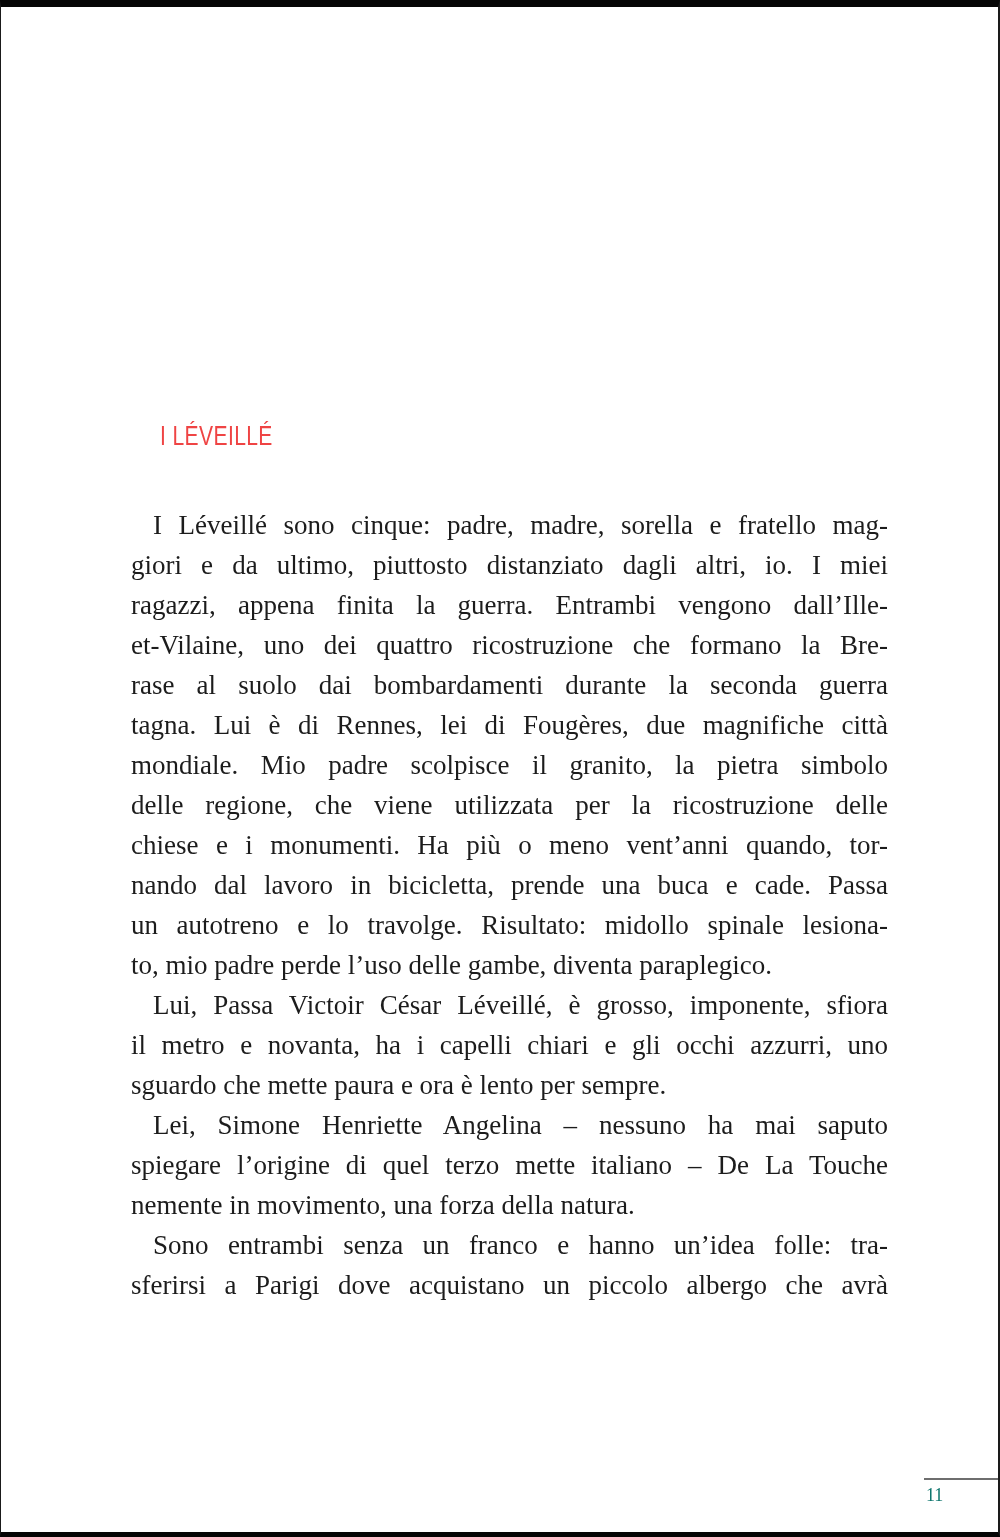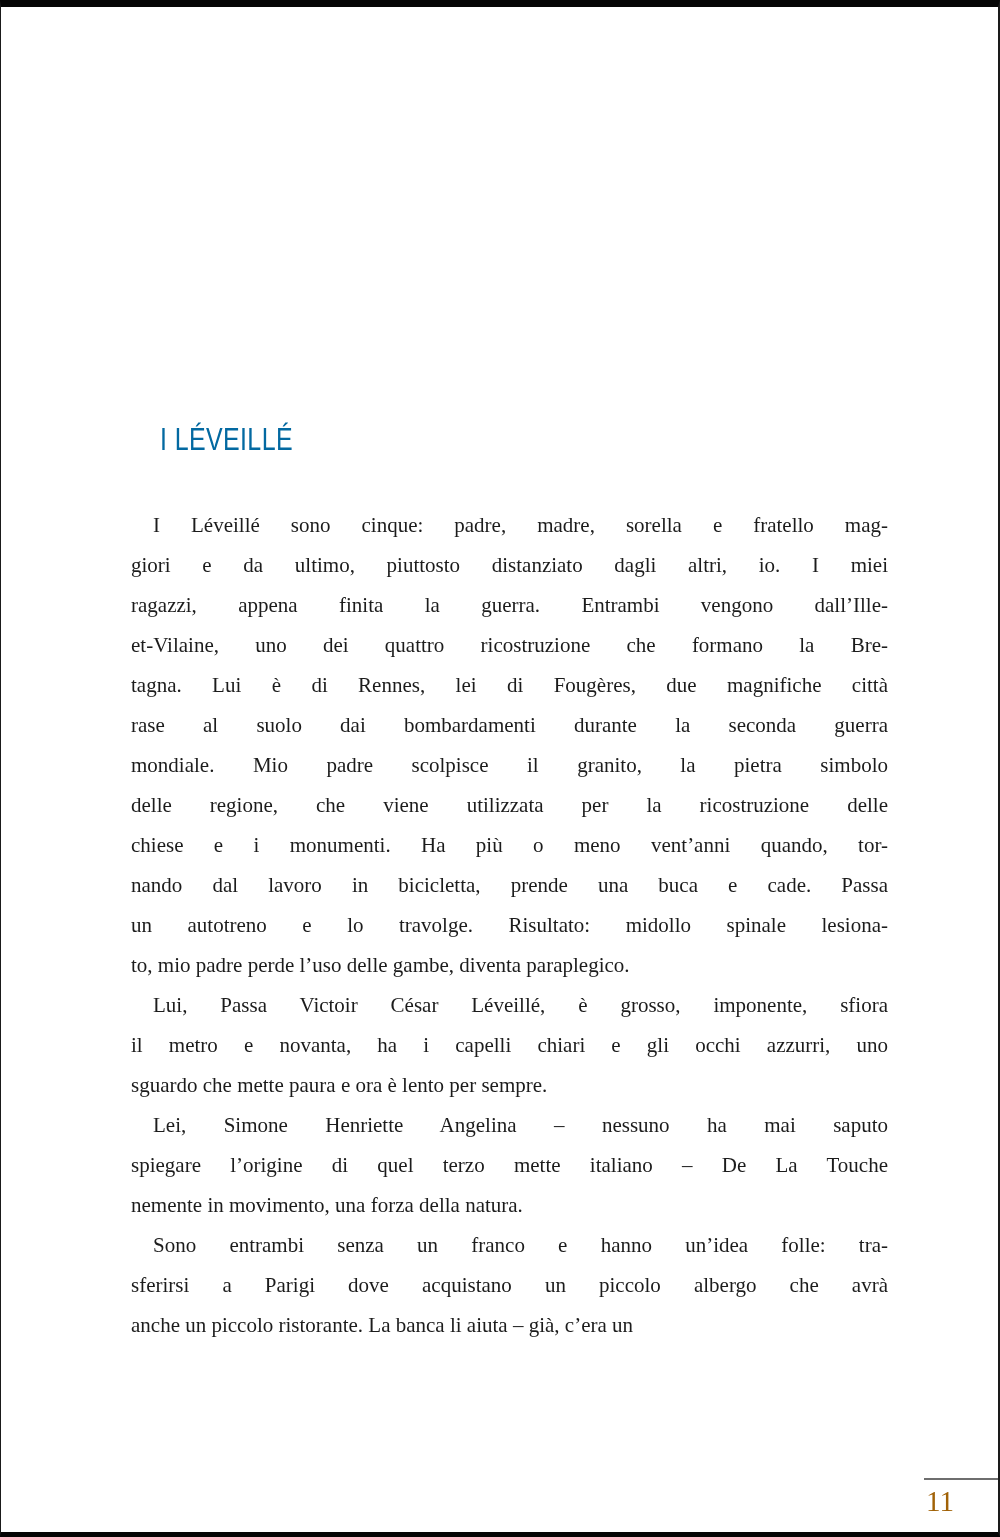--- a/index.html
+++ b/index.html
@@ -19,37 +19,37 @@
     border-right: 2px solid #1a1a1a;
     overflow: hidden;
     font-family: "Liberation Serif", serif;
     color: #1e1e1e;
   }
   .chapter-heading {
     position: absolute;
     left: 159px;
     top: 414px;
     font-family: "Liberation Sans", sans-serif;
-    font-size: 32px;
+    font-size: 27px;
     font-weight: 400;
-    color: #0369a1;
+    color: #ef4444;
     white-space: nowrap;
   }
   .chapter-heading .condensed {
     display: inline-block;
     transform: scaleX(0.78);
     transform-origin: 0 50%;
     letter-spacing: 0.5px;
   }
   .text-block {
     position: absolute;
     left: 130px;
     top: 498px;
     width: 757px;
-    font-size: 21px;
+    font-size: 27px;
     line-height: 40px;
     color: #1c1c1c;
   }
   .text-line {
     text-align: justify;
     text-align-last: justify;
     text-justify: inter-word;
     height: 40px;
   }
   .text-line.para-first {
@@ -63,62 +63,61 @@
     left: 923px;
     right: 0;
     top: 1471px;
     height: 2px;
     background: #6e6e6e;
   }
   .page-number {
     position: absolute;
     left: 925px;
     top: 1478px;
-    font-size: 29px;
-    color: #a16207;
+    font-size: 18px;
+    color: #0f766e;
   }
 </style>
 </head>
 <body>
 
 <div class="page">
 
   <h1 class="chapter-heading" style="margin:0;">
     <span class="condensed">I LÉVEILLÉ</span>
   </h1>
 
   <div class="text-block" id="text-block">
       <div>
         <div class="text-line para-first">I Léveillé sono cinque: padre, madre, sorella e fratello mag-</div>
         <div class="text-line">giori e da ultimo, piuttosto distanziato dagli altri, io. I miei</div>
         <div class="text-line">ragazzi, appena finita la guerra. Entrambi vengono dall’Ille-</div>
         <div class="text-line">et-Vilaine, uno dei quattro ricostruzione che formano la Bre-</div>
+        <div class="text-line">rase al suolo dai bombardamenti durante la seconda guerra</div>
         <div class="text-line">tagna. Lui è di Rennes, lei di Fougères, due magnifiche città</div>
-        <div class="text-line">rase al suolo dai bombardamenti durante la seconda guerra</div>
         <div class="text-line">mondiale. Mio padre scolpisce il granito, la pietra simbolo</div>
         <div class="text-line">delle regione, che viene utilizzata per la ricostruzione delle</div>
         <div class="text-line">chiese e i monumenti. Ha più o meno vent’anni quando, tor-</div>
         <div class="text-line">nando dal lavoro in bicicletta, prende una buca e cade. Passa</div>
         <div class="text-line">un autotreno e lo travolge. Risultato: midollo spinale lesiona-</div>
         <div class="text-line para-last">to, mio padre perde l’uso delle gambe, diventa paraplegico.</div>
       </div>
       <div>
         <div class="text-line para-first">Lui, Passa Victoir César Léveillé, è grosso, imponente, sfiora</div>
         <div class="text-line">il metro e novanta, ha i capelli chiari e gli occhi azzurri, uno</div>
         <div class="text-line para-last">sguardo che mette paura e ora è lento per sempre.</div>
       </div>
       <div>
         <div class="text-line para-first">Lei, Simone Henriette Angelina – nessuno ha mai saputo</div>
         <div class="text-line">spiegare l’origine di quel terzo mette italiano – De La Touche</div>
         <div class="text-line para-last">nemente in movimento, una forza della natura.</div>
       </div>
       <div>
         <div class="text-line para-first">Sono entrambi senza un franco e hanno un’idea folle: tra-</div>
         <div class="text-line">sferirsi a Parigi dove acquistano un piccolo albergo che avrà</div>
-        <div class="text-line para-last">anche un piccolo ristorante. La banca li aiuta – già, c’era un</div>
       </div>
     </div>
 
   <div class="footer-rule"></div>
 
   <div class="page-number">11</div>
 
 </div>
 
 </body></html>

